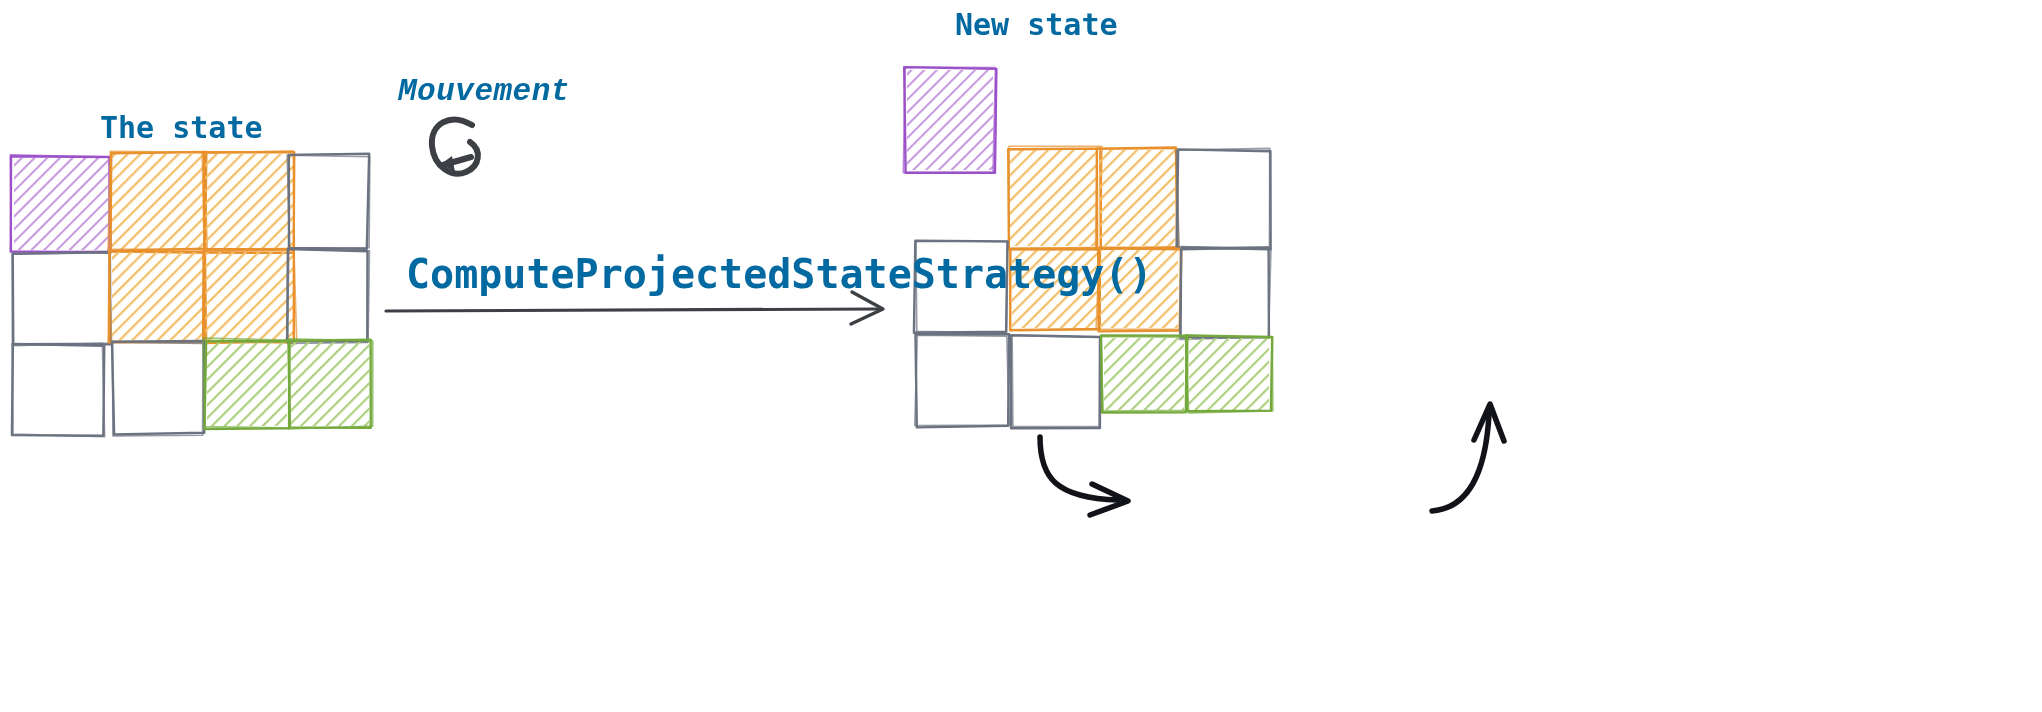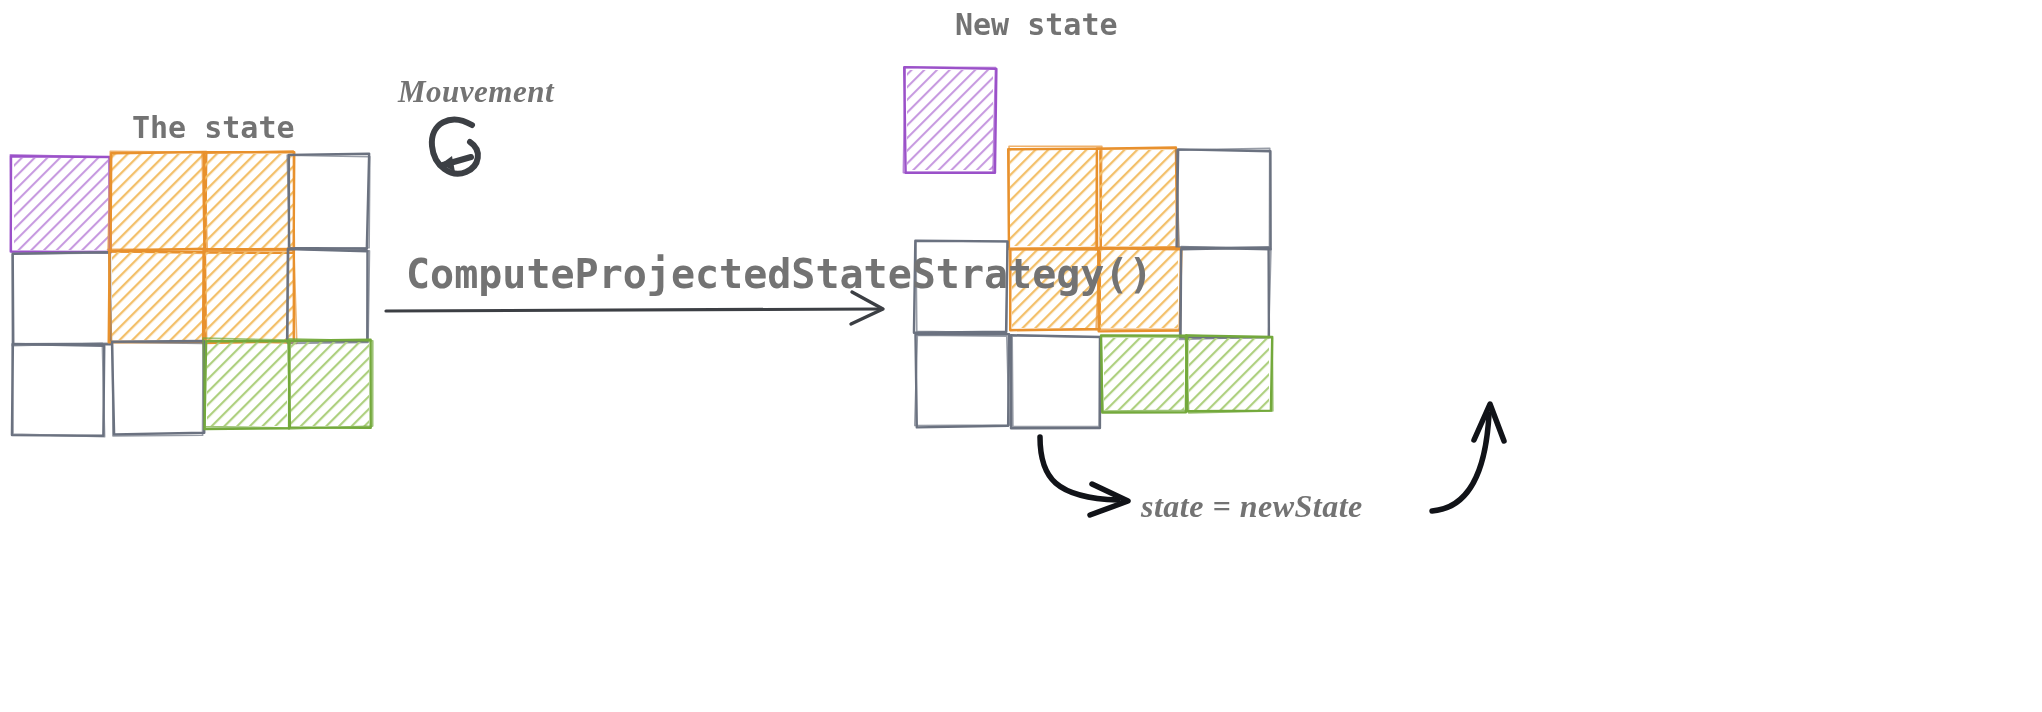--- a/index.html
+++ b/index.html
@@ -1,23 +1,23 @@
 <!DOCTYPE html>
 <html><head>
 <meta charset="utf-8">
 <style>
   html,body{margin:0;padding:0;background:#ffffff;}
   body{width:2042px;height:712px;position:relative;overflow:hidden;
        font-family:"DejaVu Sans Mono",monospace;}
   .stage{position:absolute;inset:0;}
   svg.canvas{position:absolute;left:0;top:0;width:2042px;height:712px;}
-  .lbl{position:absolute;white-space:nowrap;color:#737373;}
+  .lbl{position:absolute;white-space:nowrap;color:#0369a1;}
   .mono{font-family:"DejaVu Sans Mono","Liberation Mono",monospace;font-weight:700;}
-  .hand{font-family:Liberation Serif, serif;font-weight:700;font-style:italic;letter-spacing:.5px;}
-  #t-the-state{left:100px;top:110px;font-size:30px;margin-left:32px;}
+  .hand{font-family:Liberation Mono, monospace;font-weight:700;font-style:italic;letter-spacing:.5px;}
+  #t-the-state{left:100px;top:110px;font-size:30px;}
   #t-new-state{left:955px;top:7px;font-size:30px;}
   #t-mouvement{left:398px;top:74px;font-size:31px;}
   #t-strategy{left:406px;top:251px;font-size:40px;}
   #t-assign{left:1141px;top:488px;font-size:32px;}
   #t-rerender{left:1404px;top:358px;font-size:30px;}
 </style>
 </head>
 <body>
 
 <div class="stage">
@@ -172,15 +172,14 @@
     <g>
       <path d="M1432 511 C1470 508, 1486 470, 1489 414" stroke="#111318" stroke-width="5.5" fill="none" stroke-linecap="round"></path>
       <path d="M1474 440 L1490 404 L1504 441" stroke="#111318" stroke-width="5.5" fill="none" stroke-linecap="round" stroke-linejoin="round"></path>
     </g>
   </svg>
 
   <div class="lbl mono" id="t-the-state">The state</div>
   <div class="lbl mono" id="t-new-state">New state</div>
   <div class="lbl hand" id="t-mouvement">Mouvement</div>
   <div class="lbl mono" id="t-strategy">ComputeProjectedStateStrategy()</div>
-  <div class="lbl hand" id="t-assign">state = newState</div>
 
 </div>
 
 </body></html>

